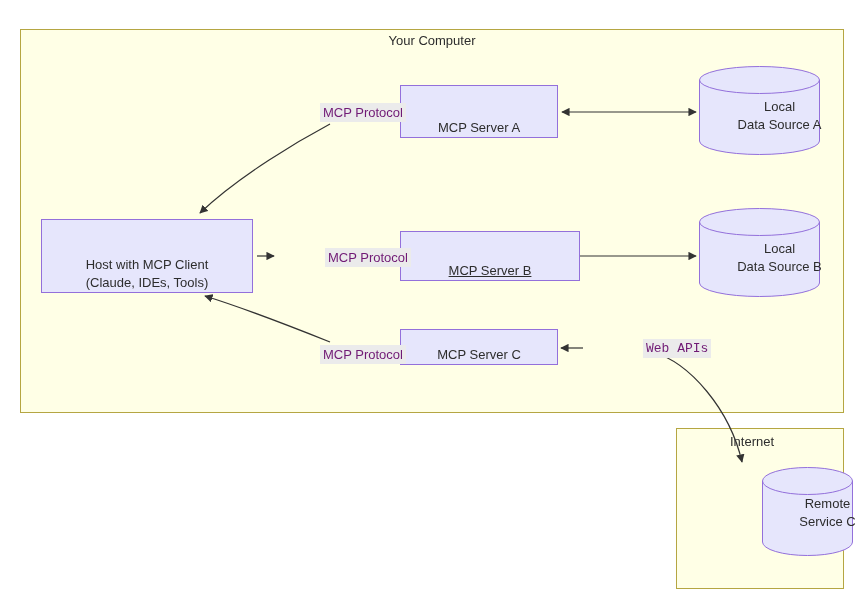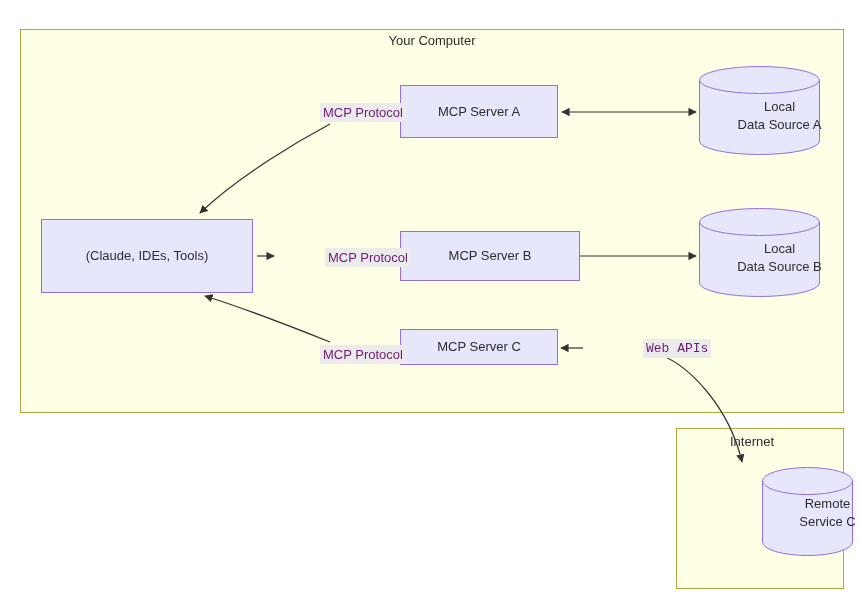--- a/index.html
+++ b/index.html
@@ -49,30 +49,30 @@
   #internet-title { top: 434px; }
 
   
   .node-box {
     position: absolute;
     background: #e6e6fc;
     border: 1px solid #9370db;
     box-sizing: border-box;
     display: flex;
     align-items: center;
-    justify-content: center;
+    justify-content: flex-end;
     flex-direction: column;
     font-size: 13px;
     color: #2d2d2d;
     line-height: 18px;
     text-align: center;
   }
   #host-node { left: 41px; top: 219px; width: 212px; height: 74px; }
   #server-a-node { left: 400px; top: 85px; width: 158px; height: 53px; }
-  #server-b-node { left: 400px; top: 231px; width: 180px; height: 50px; }
+  #server-b-node { left: 400px; top: 231px; width: 180px; height: 50px; text-decoration: underline; }
   #server-c-node { left: 400px; top: 329px; width: 158px; height: 36px; }
 
   
   .cyl {
     position: absolute;
   }
   .cyl svg { position: absolute; left: 0; top: 0; }
   .cyl-label {
     position: absolute;
     left: 0;
@@ -141,20 +141,21 @@
     <path d="M 330 342 C 300 330, 250 310, 205 296" fill="none" stroke="#333333" stroke-width="1.2" marker-end="url(#arrow)"></path>
 
     <line x1="370" y1="354" x2="398" y2="354" stroke="#333333" stroke-width="1.2" marker-end="url(#arrow)"></line>
 
     <line x1="583" y1="348" x2="561" y2="348" stroke="#333333" stroke-width="1.2" marker-end="url(#arrow)"></line>
 
     <path d="M 652 352 C 690 362, 730 410, 742 462" fill="none" stroke="#333333" stroke-width="1.2" marker-end="url(#arrow)"></path>
   </svg>
 
   <div class="node-box" id="host-node">
+    <span>Host with MCP Client</span>
     <span>(Claude, IDEs, Tools)</span>
   </div>
 
   <div class="node-box" id="server-a-node">
     <span>MCP Server A</span>
   </div>
 
   <div class="node-box" id="server-b-node">
     <span>MCP Server B</span>
   </div>

